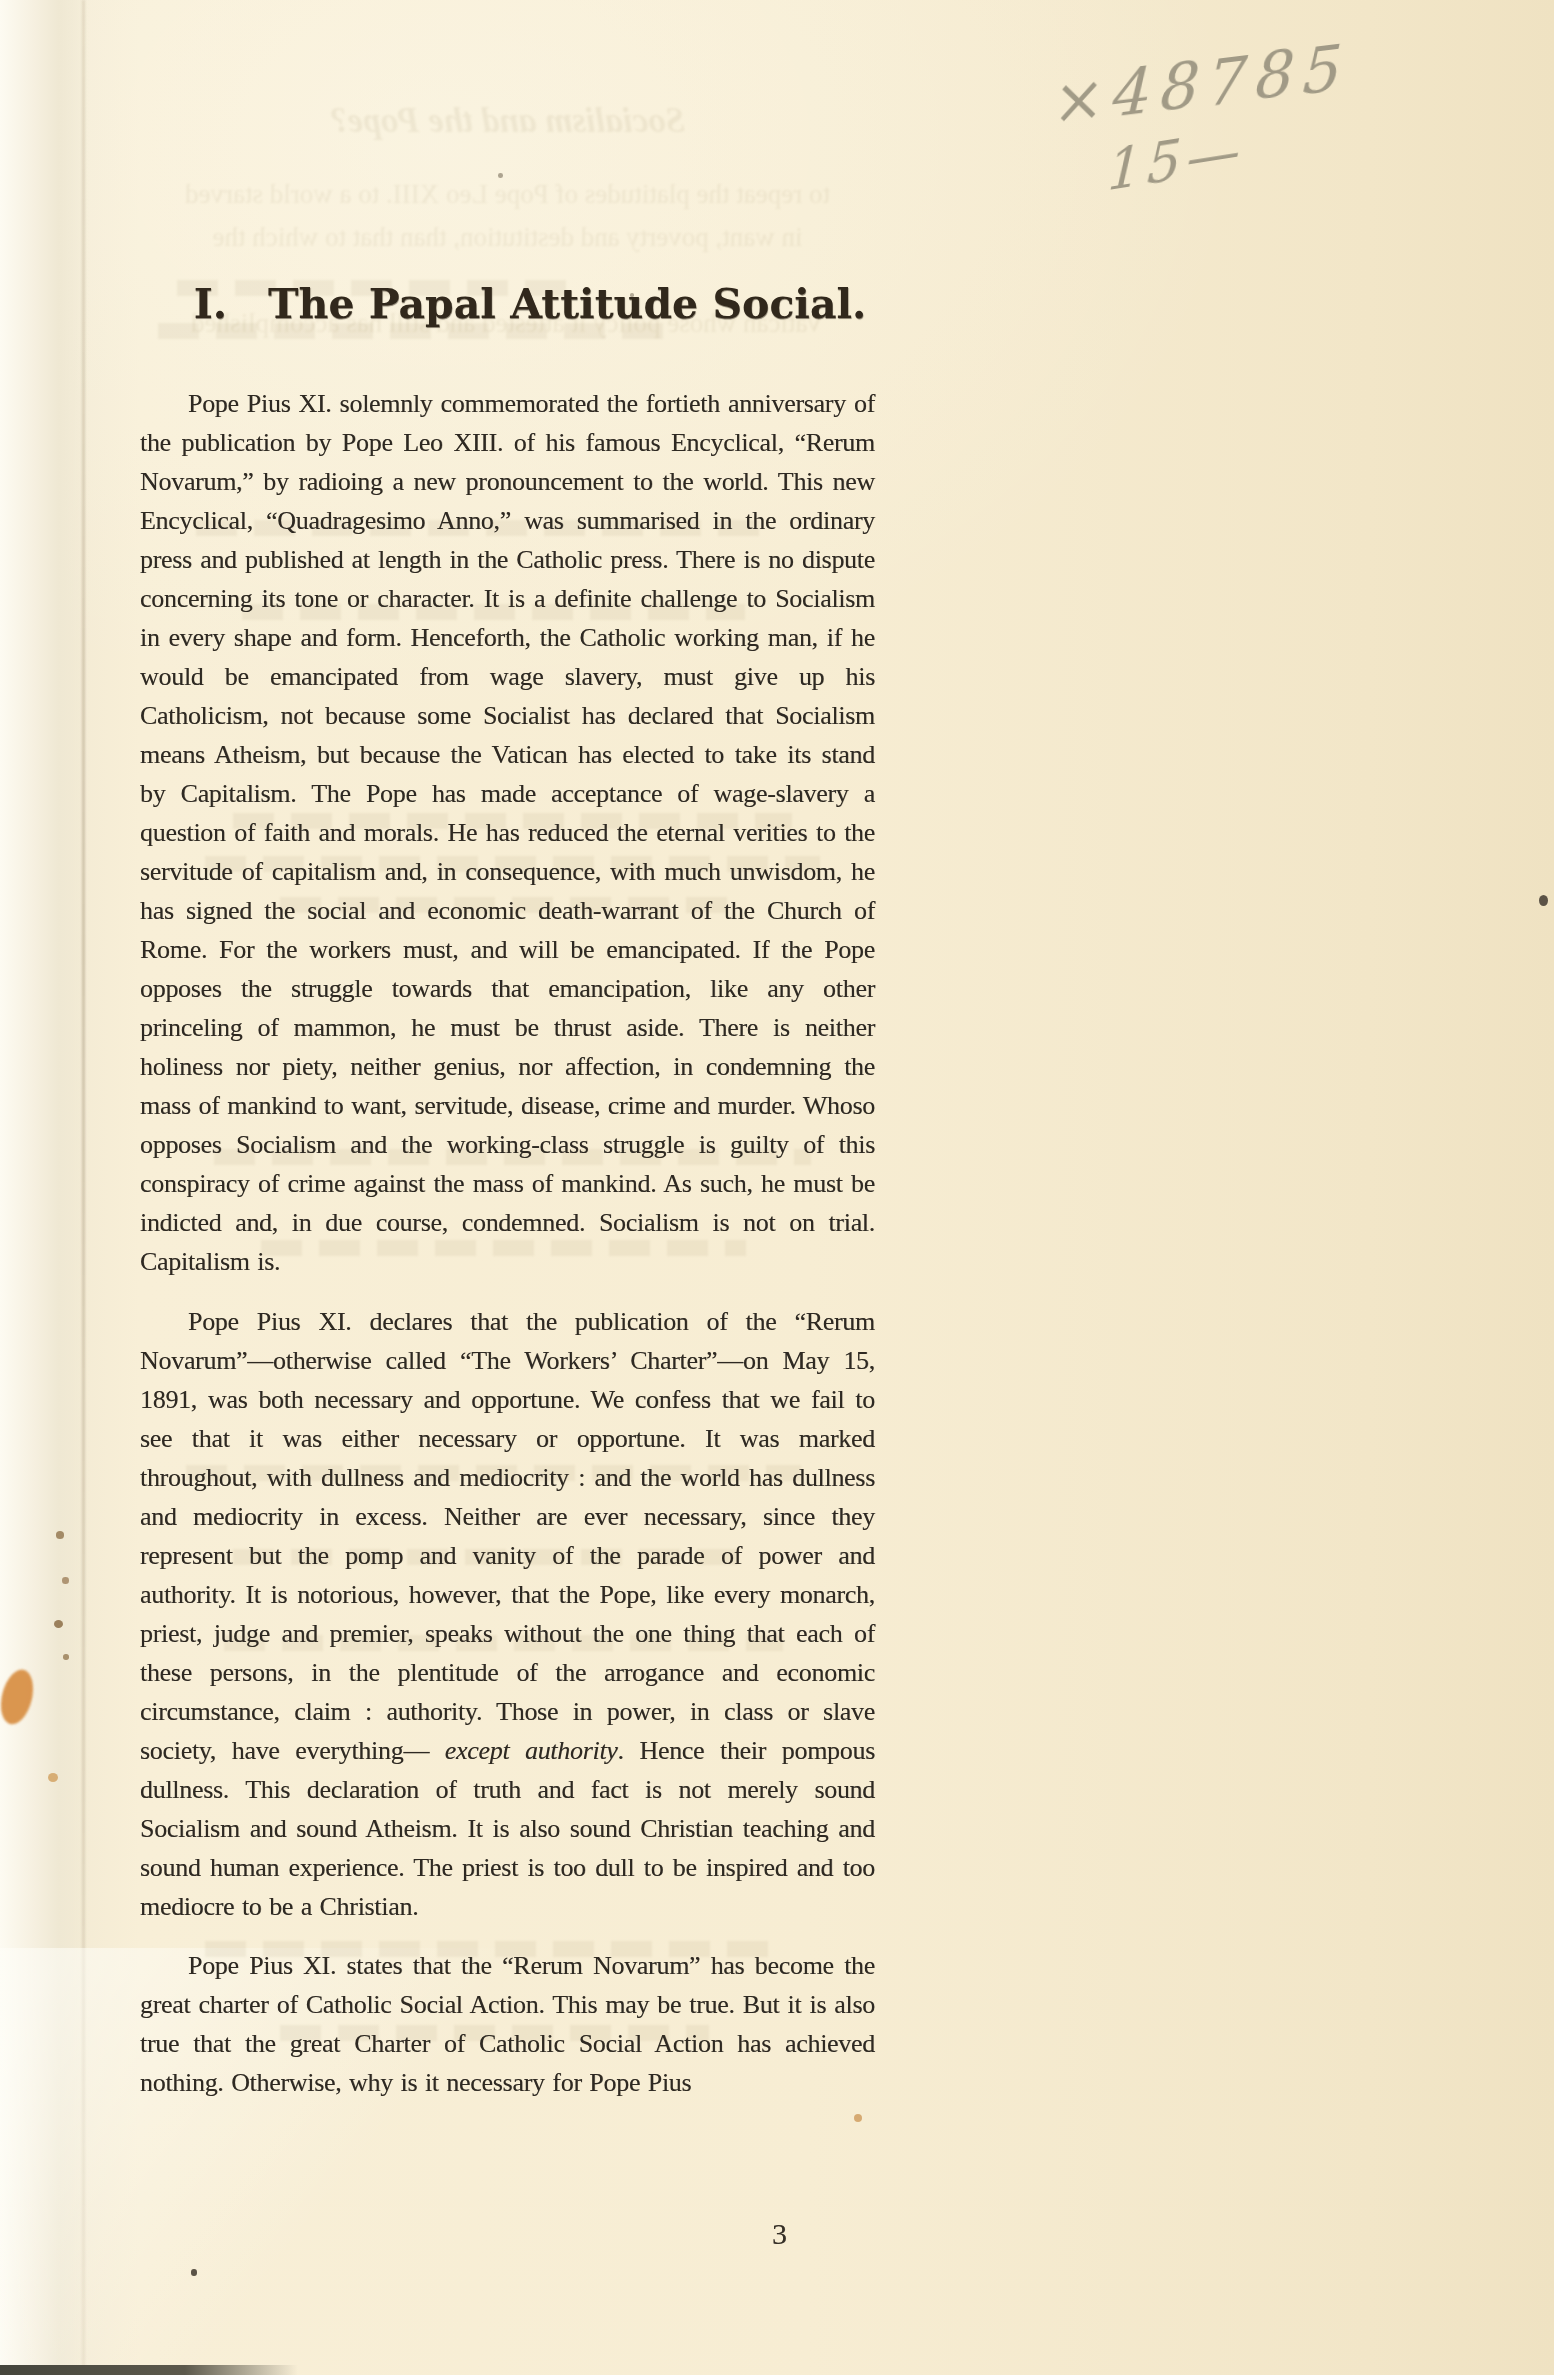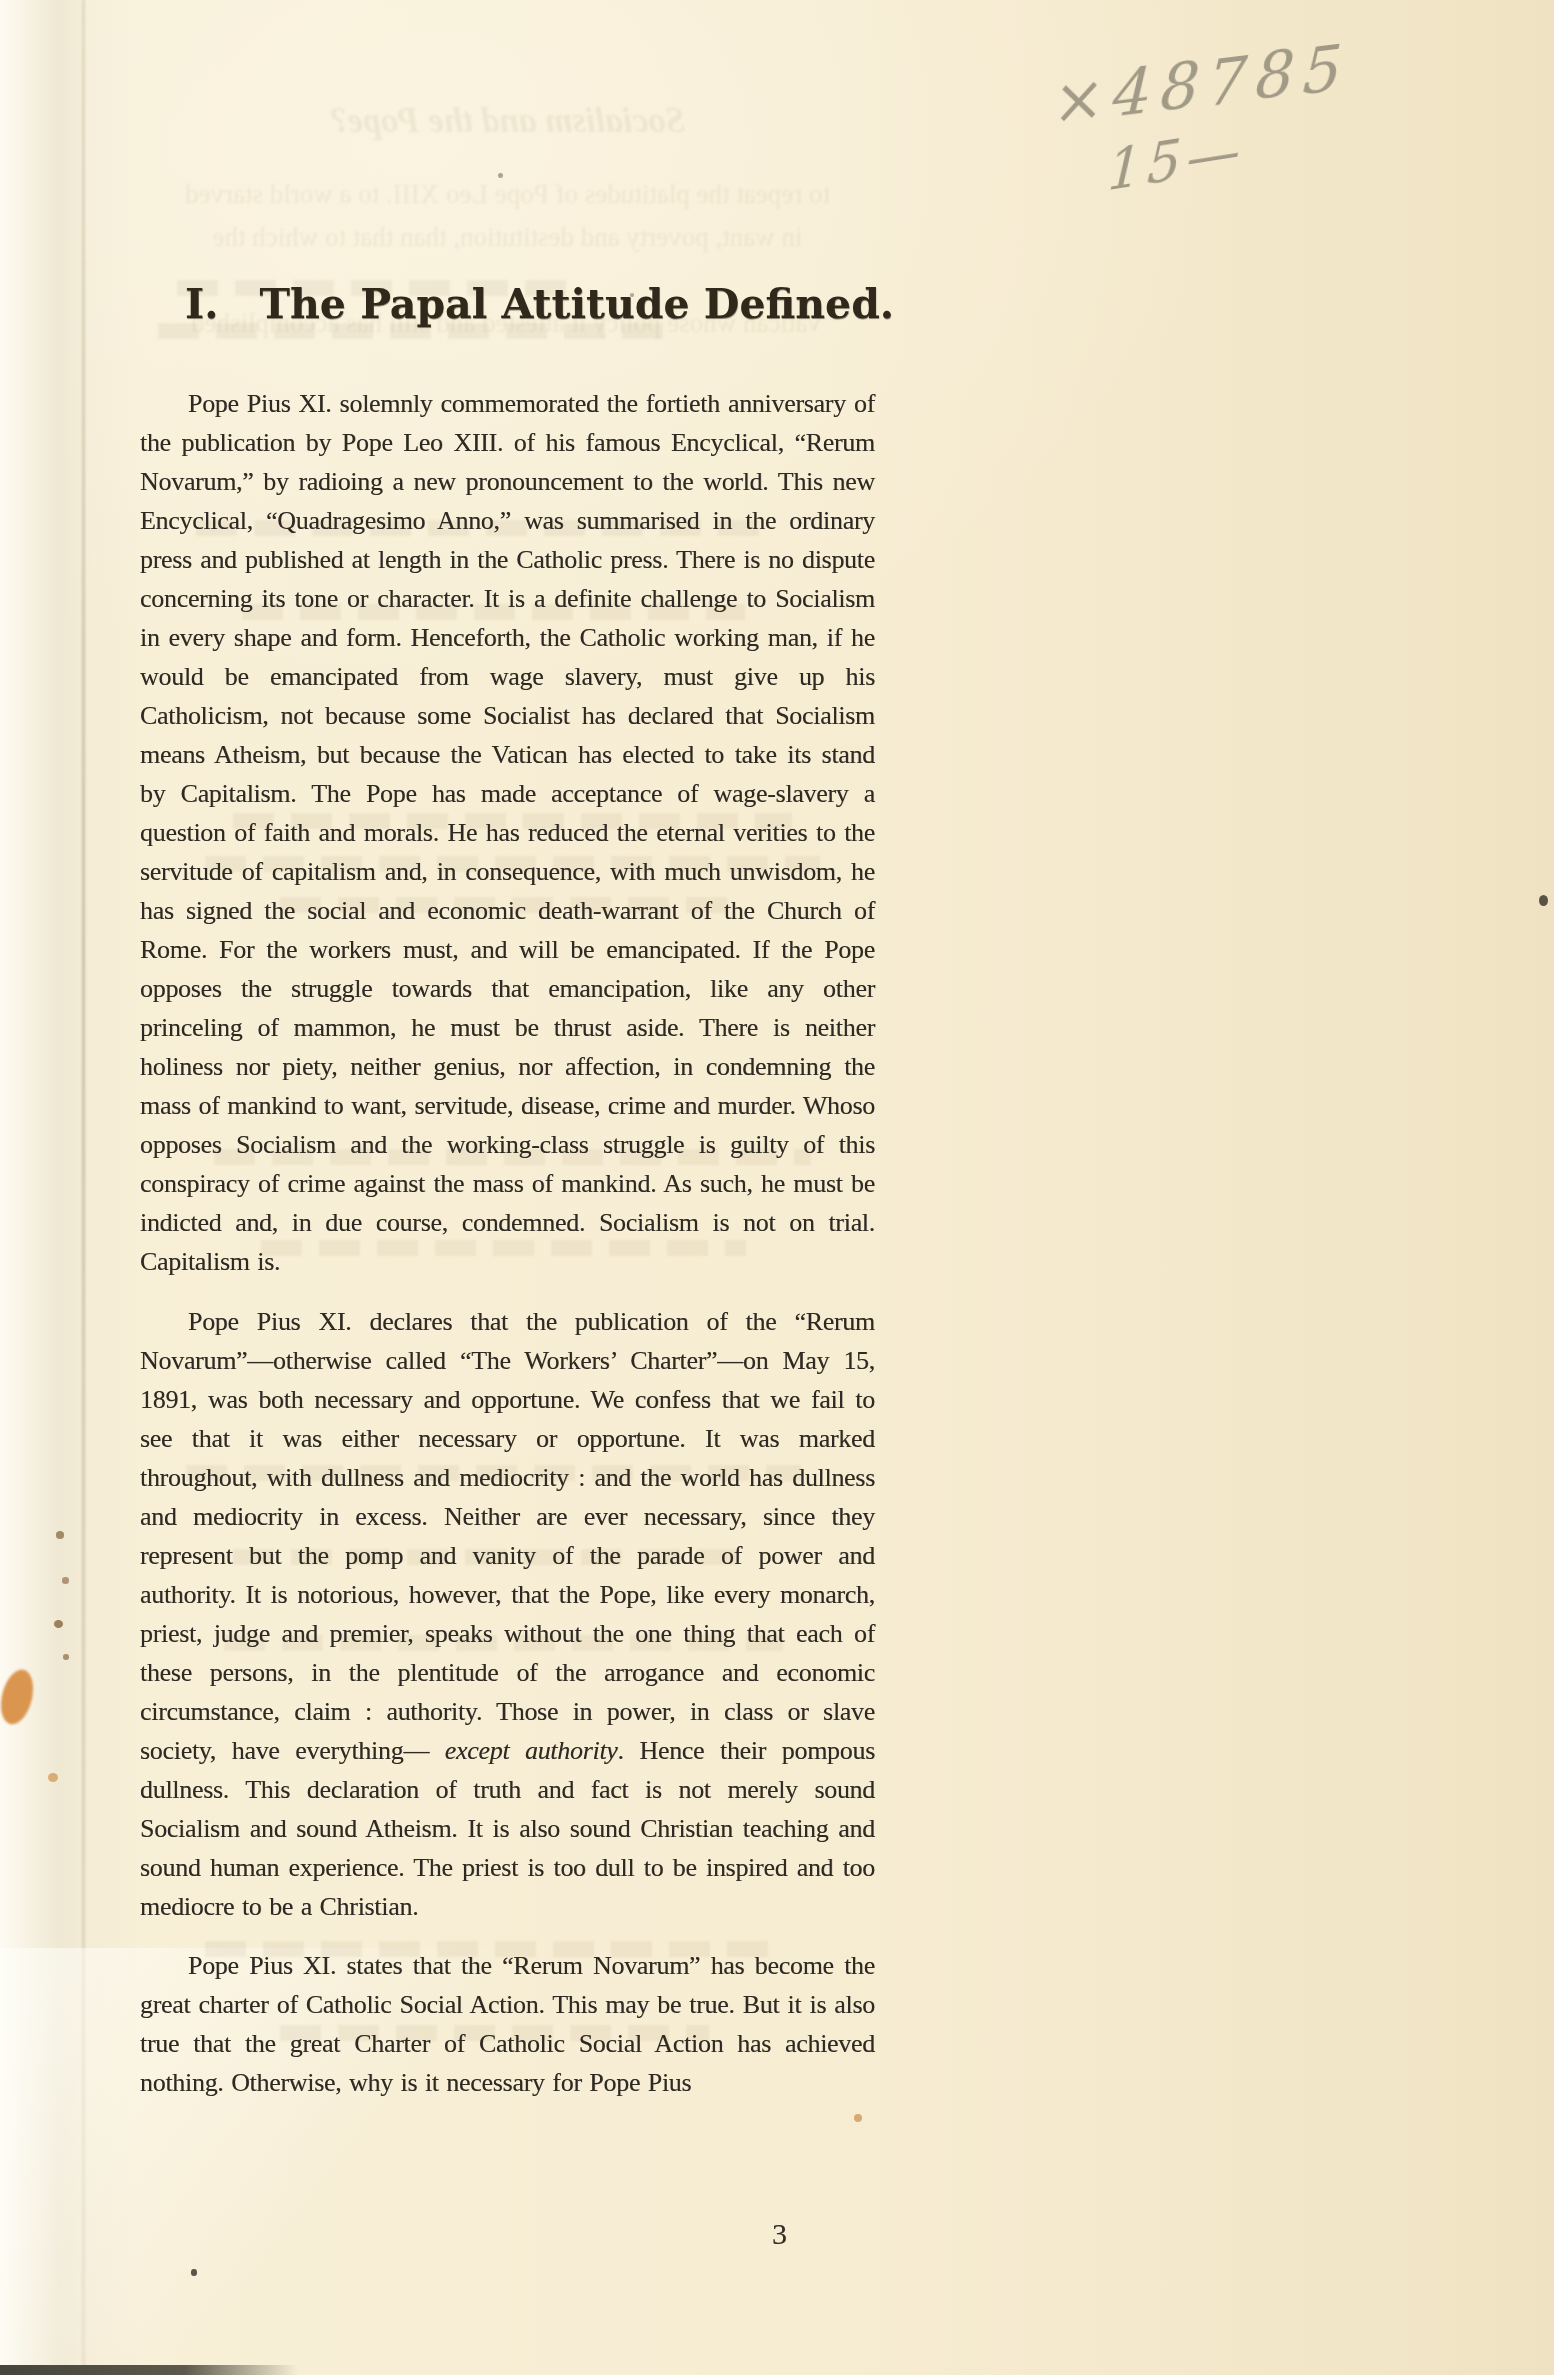--- a/index.html
+++ b/index.html
@@ -134,21 +134,21 @@
   <div class="ghost-stripe" style="left:186px;top:1465px;width:615px"></div>
   <div class="ghost-stripe" style="left:233px;top:1549px;width:522px"></div>
   <div class="ghost-stripe" style="left:224px;top:1635px;width:559px"></div>
   <div class="ghost-stripe" style="left:205px;top:1941px;width:578px"></div>
   <div class="ghost-stripe" style="left:280px;top:2025px;width:429px"></div>
 
   <div class="pencil catalog">×48785</div>
   <div class="pencil price">15—</div>
 
   <div class="title">
-    <span class="numeral">I.</span><span>The Papal Attitude Defined.</span>
+    <span class="numeral">I.</span><span>The Papal Attitude Social.</span>
   </div>
 
   <div class="body-copy" id="paragraphs">
       <p><span>Pope Pius XI. solemnly commemorated the fortieth anniversary of the publication by Pope Leo XIII. of his famous Encyclical, “Rerum Novarum,” by radioing a new pronouncement to the world. This new Encyclical, “Quadragesimo Anno,” was summarised in the ordinary press and published at length in the Catholic press. There is no dispute concerning its tone or character. It is a definite challenge to Socialism in every shape and form. Henceforth, the Catholic working man, if he would be emancipated from wage slavery, must give up his Catholicism, not because some Socialist has declared that Socialism means Atheism, but because the Vatican has elected to take its stand by Capitalism. The Pope has made acceptance of wage-slavery a question of faith and morals. He has reduced the eternal verities to the servitude of capitalism and, in consequence, with much unwisdom, he has signed the social and economic death-warrant of the Church of Rome. For the workers must, and will be emancipated. If the Pope opposes the struggle towards that emancipation, like any other princeling of mammon, he must be thrust aside. There is neither holiness nor piety, neither genius, nor affection, in condemning the mass of mankind to want, servitude, disease, crime and murder. Whoso opposes Socialism and the working-class struggle is guilty of this conspiracy of crime against the mass of mankind. As such, he must be indicted and, in due course, condemned. Socialism is not on trial. Capitalism is.</span></p>
       <p><span>Pope Pius XI. declares that the publication of the “Rerum Novarum”—otherwise called “The Workers’ Charter”—on May 15, 1891, was both necessary and opportune. We confess that we fail to see that it was either necessary or opportune. It was marked throughout, with dullness and mediocrity : and the world has dullness and mediocrity in excess. Neither are ever necessary, since they represent but the pomp and vanity of the parade of power and authority. It is notorious, however, that the Pope, like every monarch, priest, judge and premier, speaks without the one thing that each of these persons, in the plentitude of the arrogance and economic circumstance, claim : authority. Those in power, in class or slave society, have everything— </span><span class="italic">except authority</span><span>. Hence their pompous dullness. This declaration of truth and fact is not merely sound Socialism and sound Atheism. It is also sound Christian teaching and sound human experience. The priest is too dull to be inspired and too mediocre to be a Christian.</span></p>
       <p><span>Pope Pius XI. states that the “Rerum Novarum” has become the great charter of Catholic Social Action. This may be true. But it is also true that the great Charter of Catholic Social Action has achieved nothing. Otherwise, why is it necessary for Pope Pius</span></p>
     </div>
 
   <div class="page-number">3</div>
 

